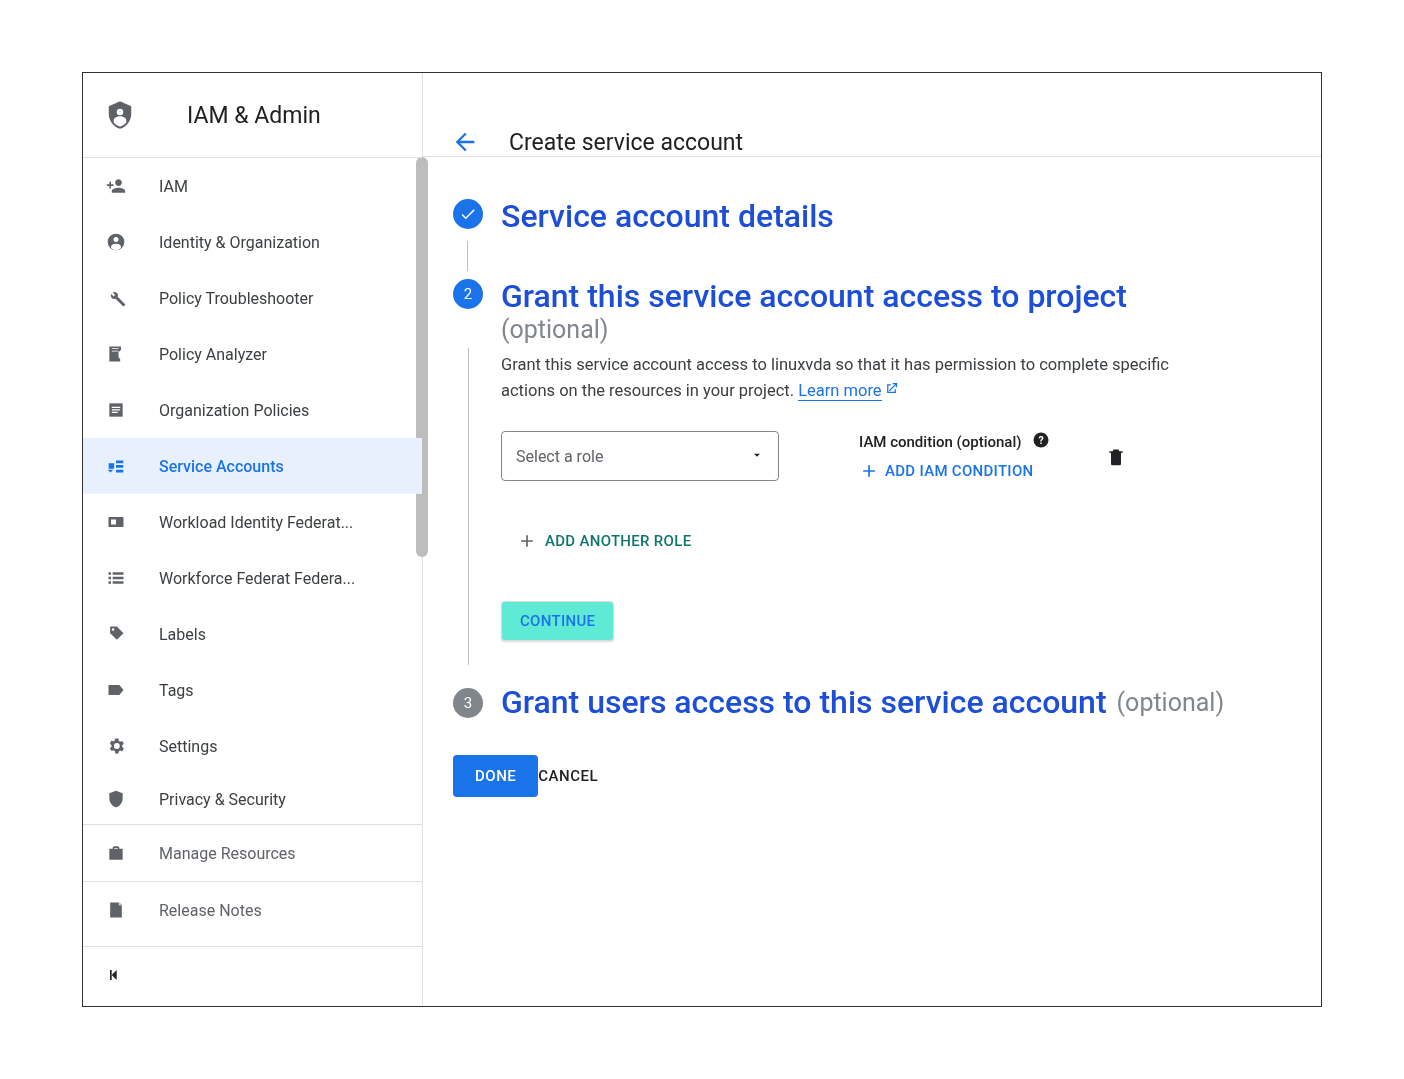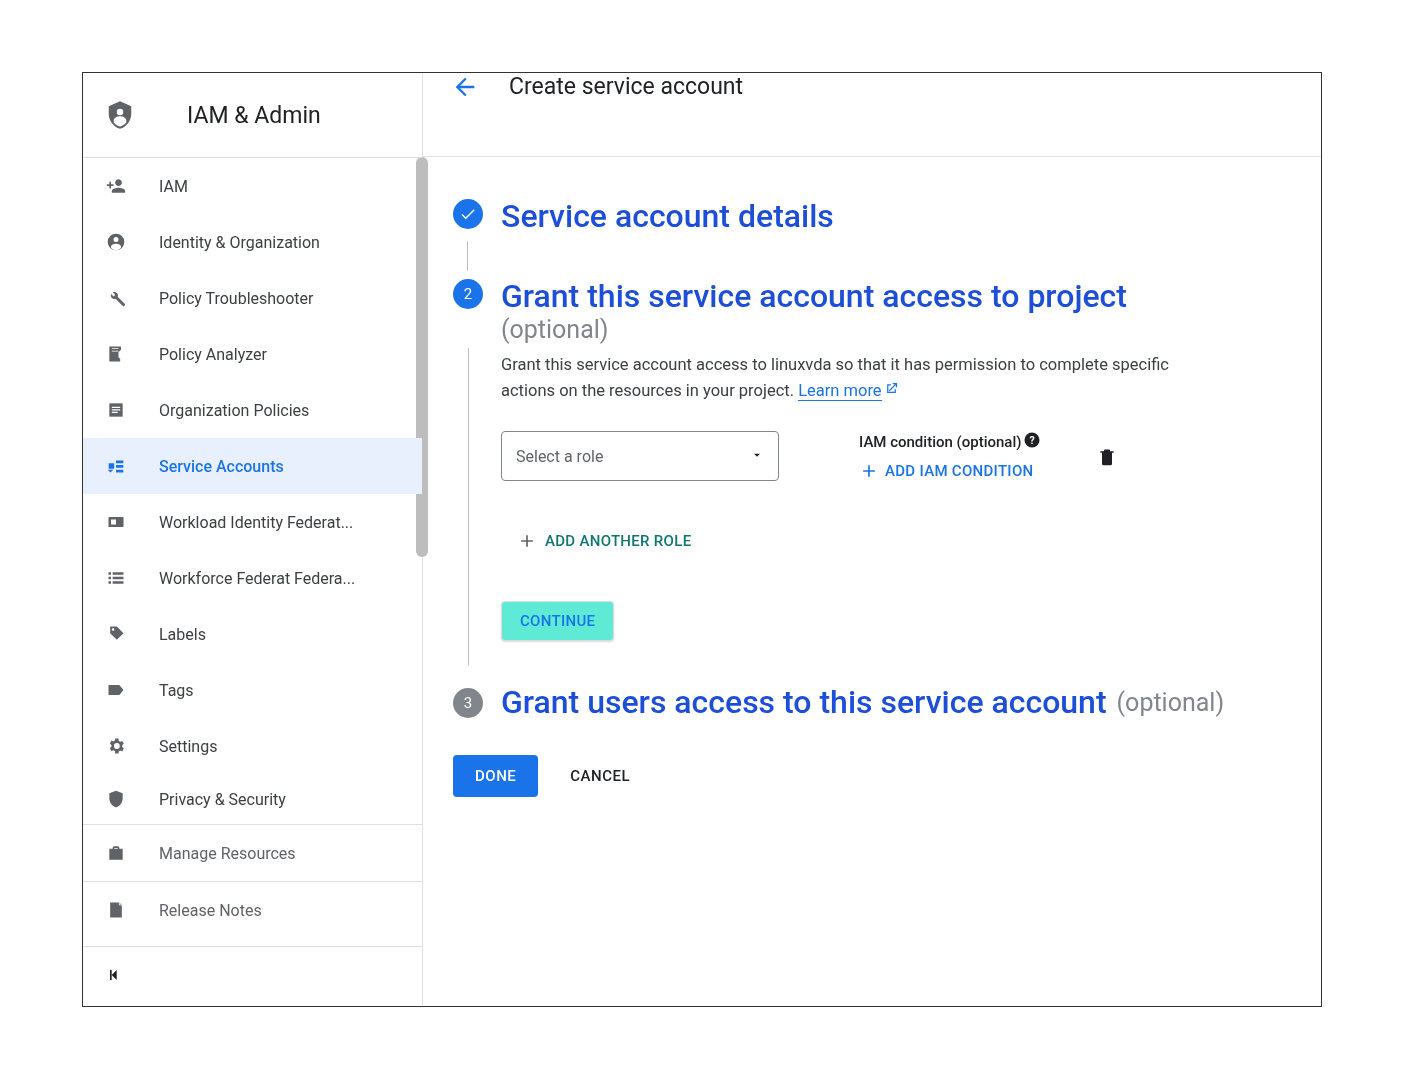--- a/index.html
+++ b/index.html
@@ -119,21 +119,21 @@
     
     .main {
       flex: 1;
       display: flex;
       flex-direction: column;
     }
     .main-header {
       height: 84px;
       border-bottom: 1px solid #e0e0e0;
       display: flex;
-      align-items: flex-start;
+      align-items: flex-end;
       padding-left: 28px;
     }
     .back-btn {
       color: #1a73e8;
       width: 28px;
       height: 28px;
       margin-right: 30px;
       cursor:pointer;
     }
     .main-title {
@@ -231,21 +231,21 @@
     }
     .iam-cond-col {
       margin-left: 80px;
     }
     .iam-cond-label {
       font-size: 15px;
       color: #202124;
       font-weight:500;
       display:flex;
       align-items:center;
-      gap:1px;
+      gap:10px;
     }
     .add-iam-btn {
       color:#1a73e8;
       font-size:15px;
       font-weight:500;
       display:flex;
       align-items:center;
       margin-top:8px;
       cursor:pointer;
       letter-spacing:0.3px;
@@ -278,21 +278,20 @@
       background:#5eead4;
       cursor:pointer;
       box-shadow: 0 1px 2px rgba(0,0,0,0.15);
       letter-spacing:0.3px;
     }
     .step3-row { margin-top: 22px; display:flex; align-items:center;}
     .action-row {
       margin-top: 34px;
       display:flex;
       align-items:center;
-      gap: 32px;
     }
     .done-btn {
       background:#1a73e8;
       color:#fff;
       border:none;
       border-radius:4px;
       padding: 12px 22px;
       font-size:15px;
       font-weight:500;
       cursor:pointer;

